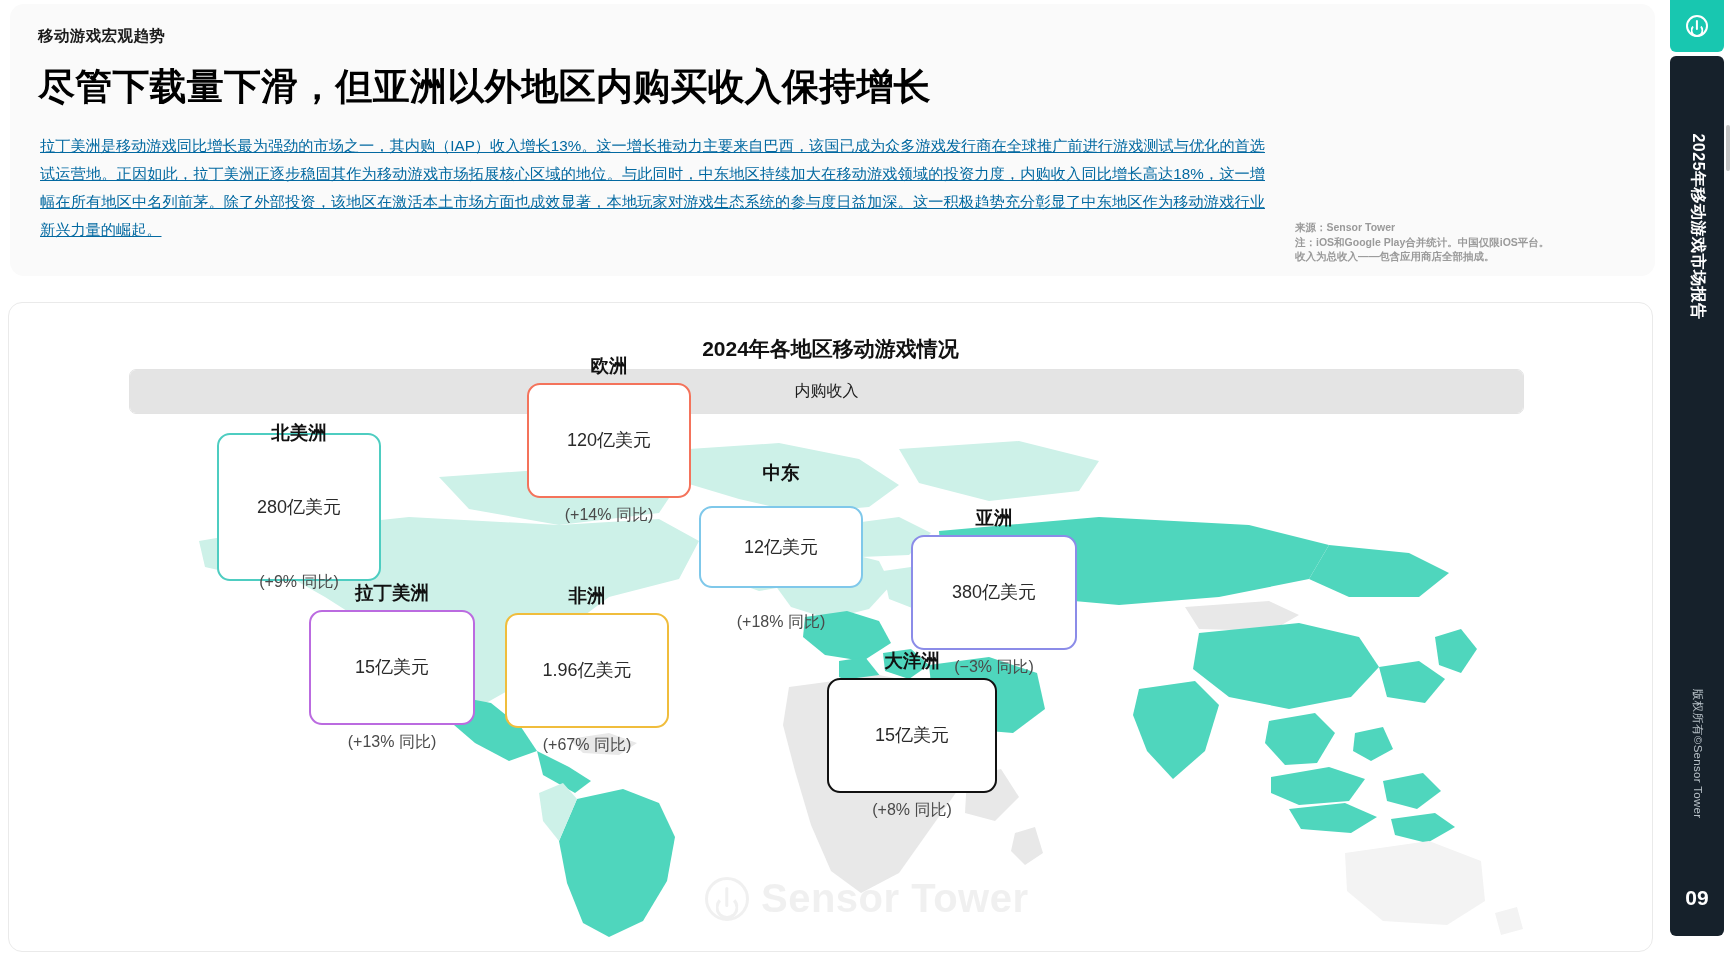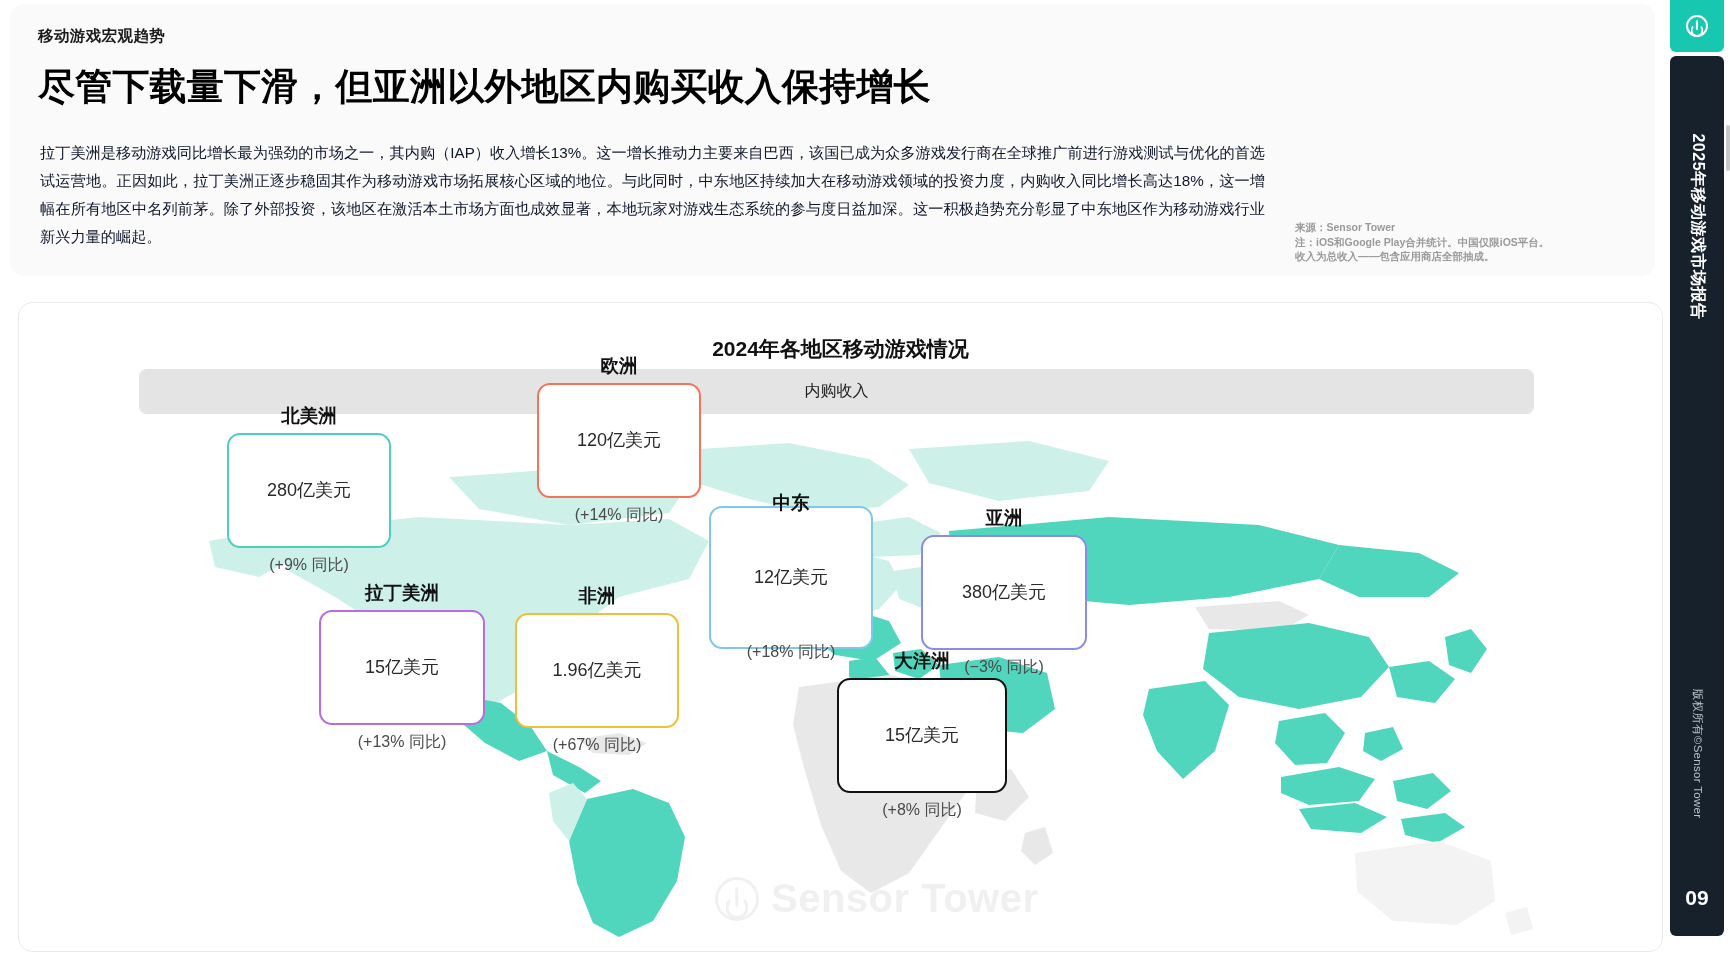--- a/index.html
+++ b/index.html
@@ -22,34 +22,35 @@
     position: absolute; left: 28px; top: 22px;
     font-size: 15.5px; font-weight: bold; color: #1b1b1b;
     letter-spacing: .4px;
   }
   .headline {
     position: absolute; left: 28px; top: 58px;
     font-size: 37px; font-weight: bold; color: #000000;
     letter-spacing: .2px; white-space: nowrap;
   }
   .body-copy {
-    position: absolute; left: 30px; top: 135px;
+    position: absolute; left: 30px; top: 128px;
     width: 1225px;
-    font-size: 15.2px; line-height: 28px; color: #0f172a;
+    font-size: 15.2px; line-height: 28px; color: #0369a1;
     text-align: justify;
+    text-decoration: underline;
   }
   .source-note {
     position: absolute; left: 1285px; top: 216px;
     width: 330px;
     font-size: 10.5px; line-height: 14.5px; color: #9a9a9a; font-weight: bold;
   }
 
   
   .chart-card {
-    position: absolute; left: 18px; top: 302px;
+    position: absolute; left: 8px; top: 302px;
     width: 1645px; height: 650px;
     background: #ffffff;
     border: 1px solid #eaeaea;
     border-radius: 14px;
     overflow: hidden;
   }
   .chart-title {
     position: absolute; left: 0; top: 32px; width: 100%;
     text-align: center;
     font-size: 21px; font-weight: bold; color: #111111;
@@ -274,33 +275,33 @@
           <path fill="#cdf1e8" d="M700,104 L760,96 L792,112 L770,134 L722,136 L700,122 Z"></path>
         </g>
       </svg>
 
       <div class="watermark">
         <div class="wm-logo"></div>
         <div class="wm-text">Sensor Tower</div>
       </div>
     </div>
 
-    <div class="callout" style="left:208px; top:130px; width:164px; height:115px; border-color:#4ecdc1;">
+    <div class="callout" style="left:208px; top:130px; width:164px; height:148px; border-color:#4ecdc1;">
       <div class="c-region">北美洲</div>
       <div class="c-value">280亿美元</div>
       <div class="c-yoy">(+9% 同比)</div>
     </div>
 
     <div class="callout" style="left:518px; top:80px; width:164px; height:115px; border-color:#f4735b;">
       <div class="c-region">欧洲</div>
       <div class="c-value">120亿美元</div>
       <div class="c-yoy">(+14% 同比)</div>
     </div>
 
-    <div class="callout" style="left:690px; top:203px; width:164px; height:143px; border-color:#7fc8ea;">
+    <div class="callout" style="left:690px; top:203px; width:164px; height:82px; border-color:#7fc8ea;">
       <div class="c-region">中东</div>
       <div class="c-value">12亿美元</div>
       <div class="c-yoy">(+18% 同比)</div>
     </div>
 
     <div class="callout" style="left:902px; top:232px; width:166px; height:115px; border-color:#8b8ce8;">
       <div class="c-region">亚洲</div>
       <div class="c-value">380亿美元</div>
       <div class="c-yoy">(−3% 同比)</div>
     </div>

